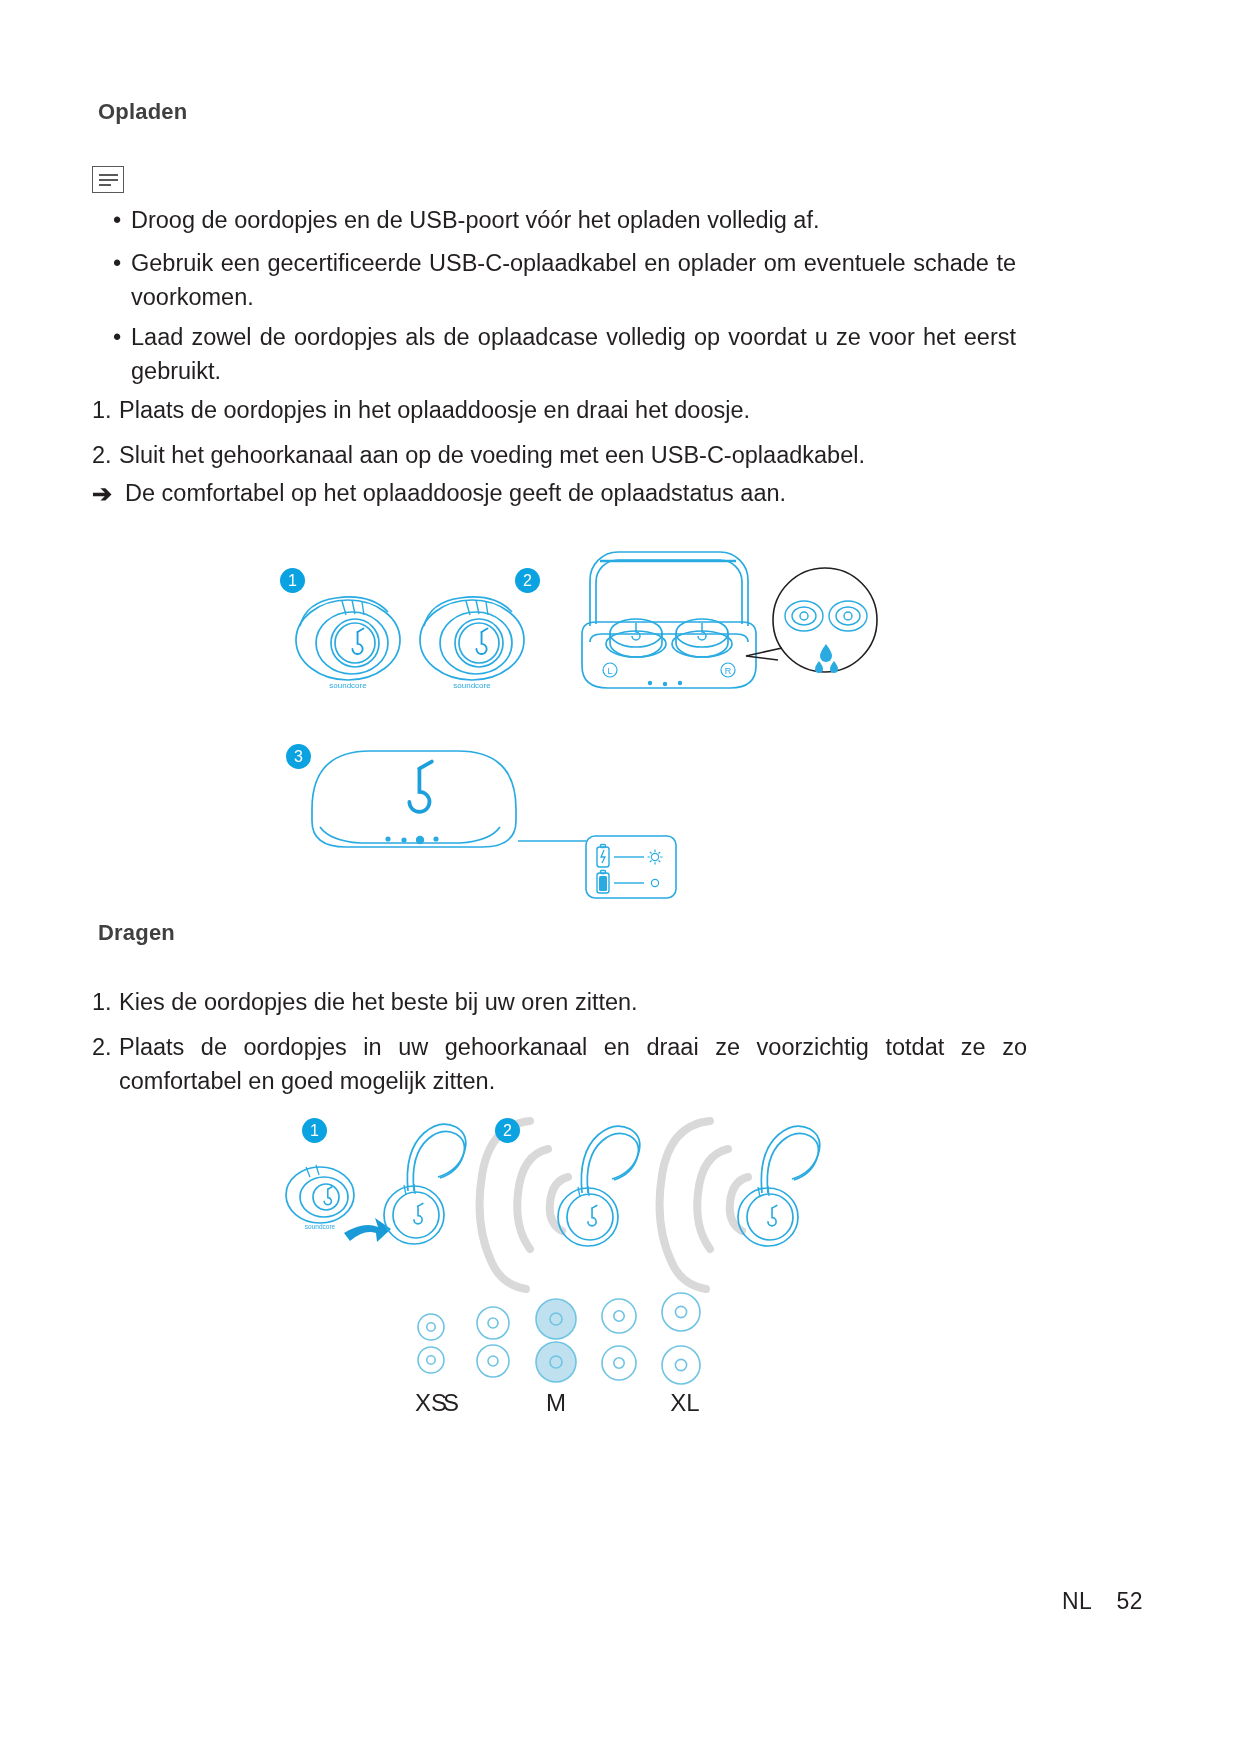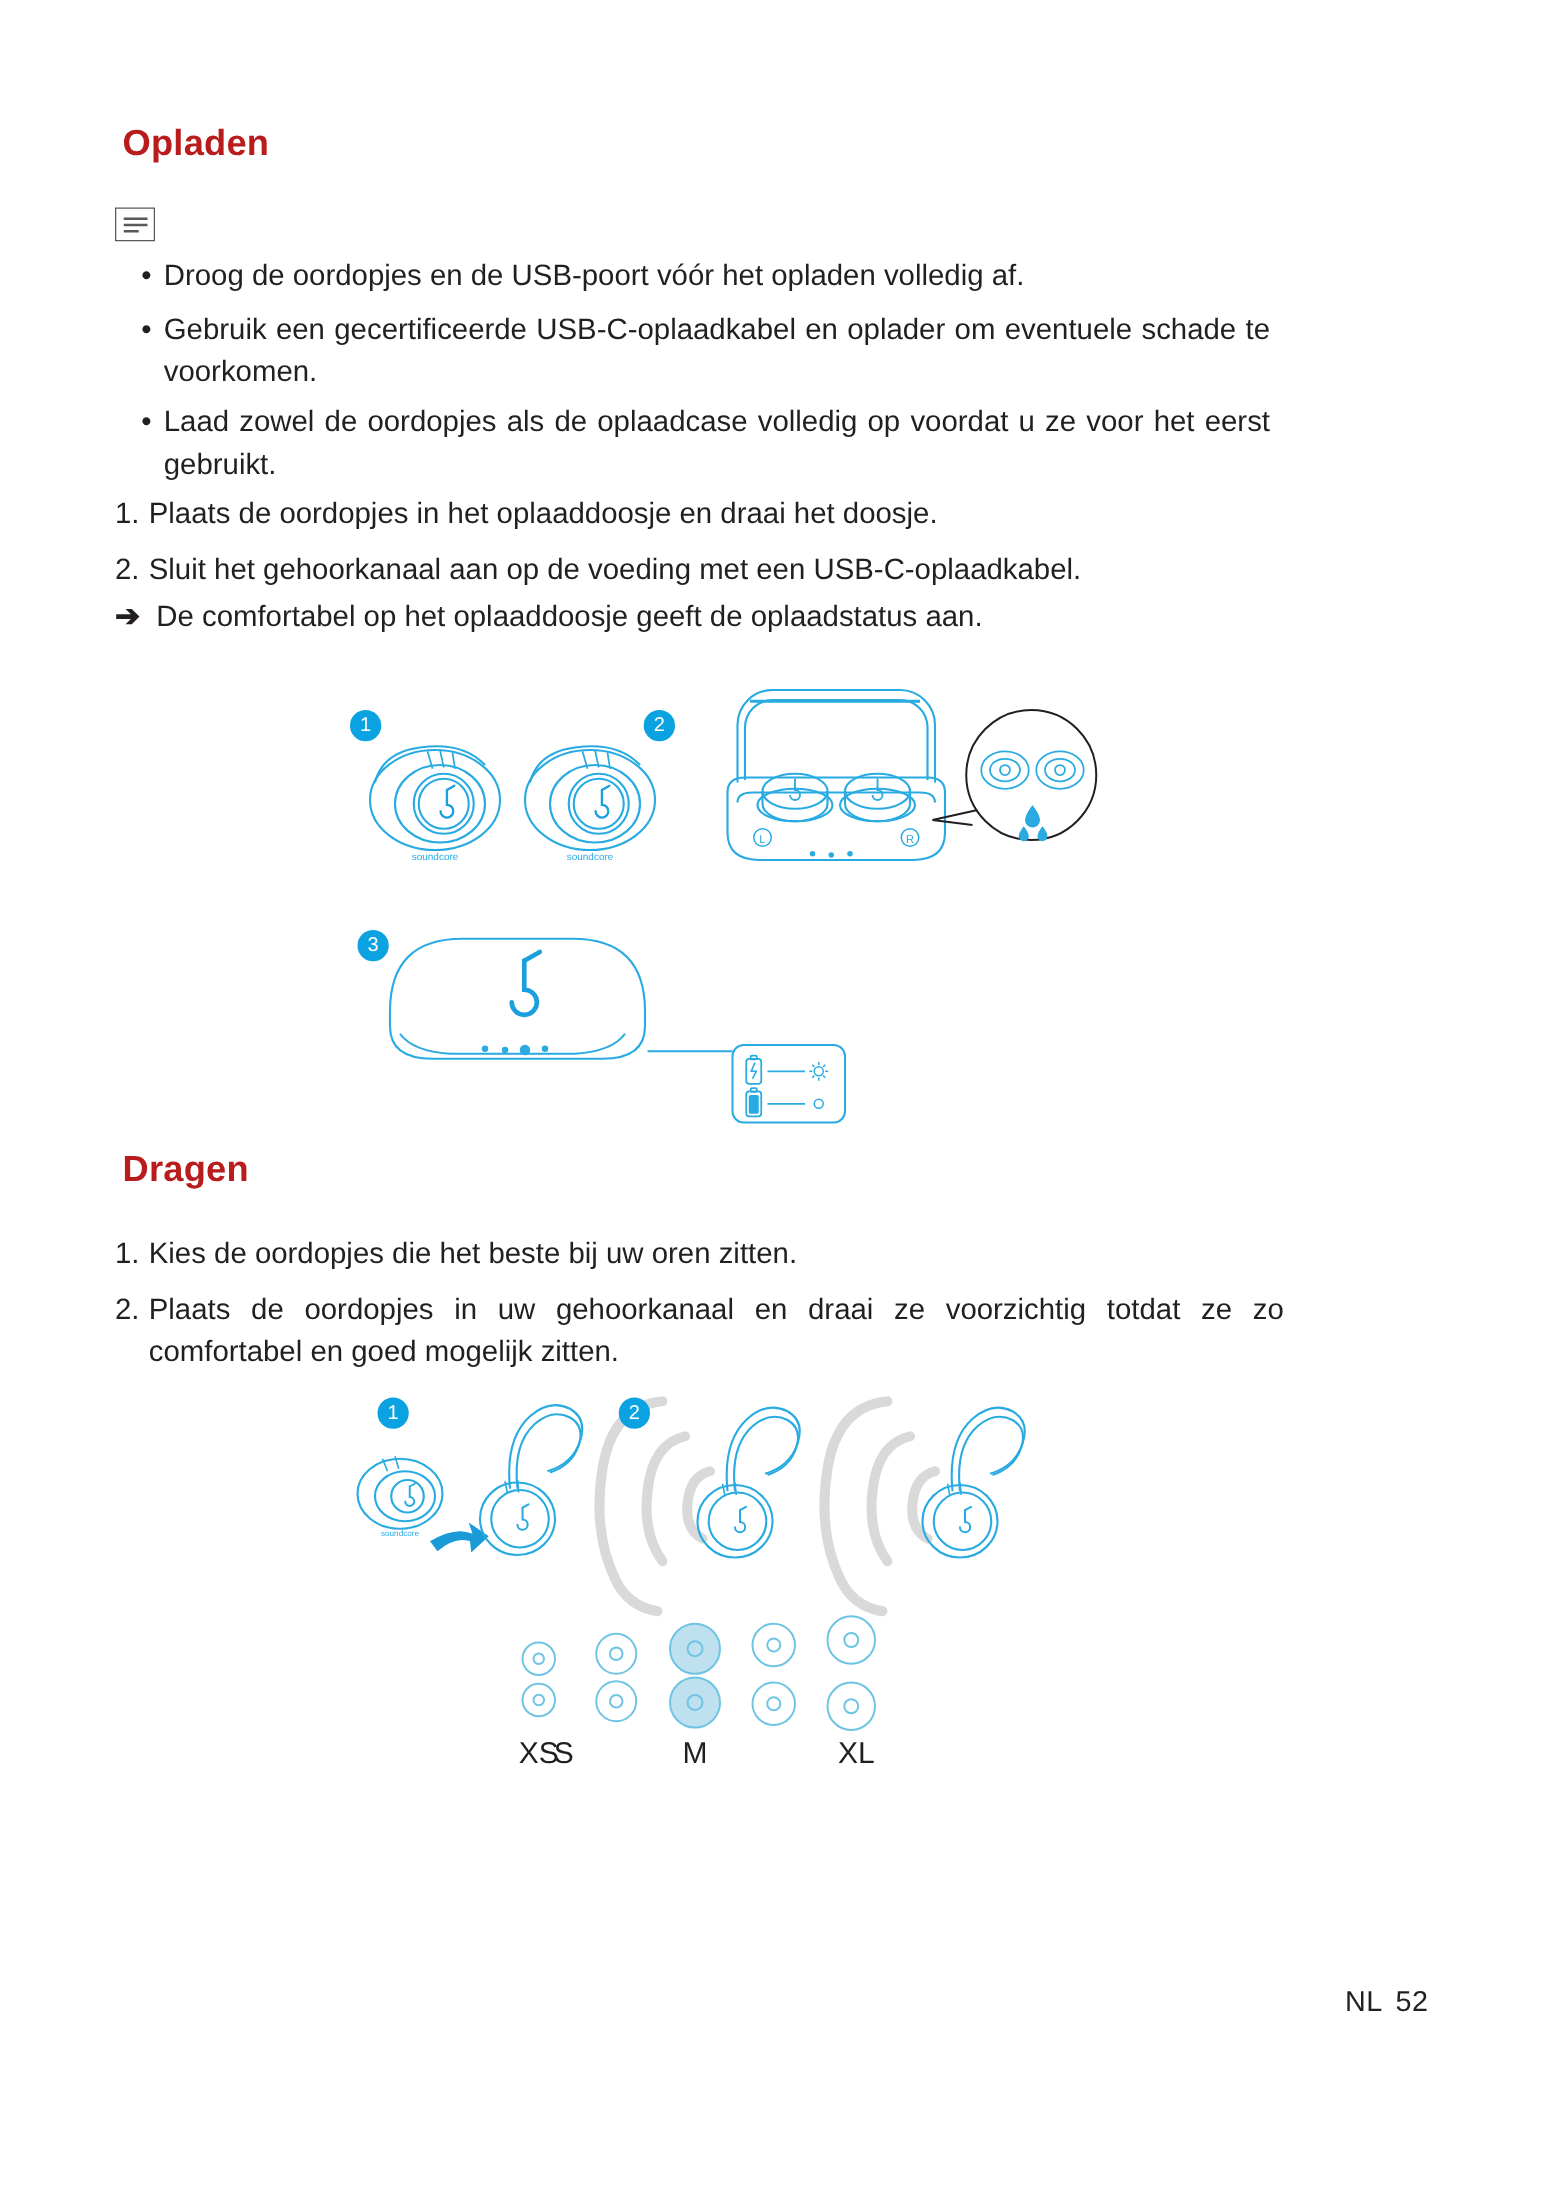--- a/index.html
+++ b/index.html
@@ -21,23 +21,23 @@
     width: 1241px;
     height: 1754px;
     box-sizing: border-box;
     padding: 0;
   }
 
   
   .section-title {
     position: absolute;
     left: 98px;
-    font-size: 29px;
+    font-size: 22px;
     font-weight: bold;
-    color: #b91c1c;
+    color: #404040;
     letter-spacing: 0.2px;
   }
   #title-opladen { top: 99px; }
   #title-dragen  { top: 920px; }
 
   
   .note-icon {
     position: absolute;
     left: 92px;
     top: 166px;
@@ -102,21 +102,21 @@
 
   
   .footer {
     position: absolute;
     right: 98px;
     top: 1588px;
     font-size: 23px;
     color: #231f20;
     letter-spacing: 0.5px;
   }
-  .footer .pg { margin-left: 4px; }
+  .footer .pg { margin-left: 18px; }
 
   
   .illus { position: absolute; }
   .badge {
     position: absolute;
     width: 25px; height: 25px;
     border-radius: 50%;
     background: #0aa2e0;
     color: #fff;
     font-size: 16px;

